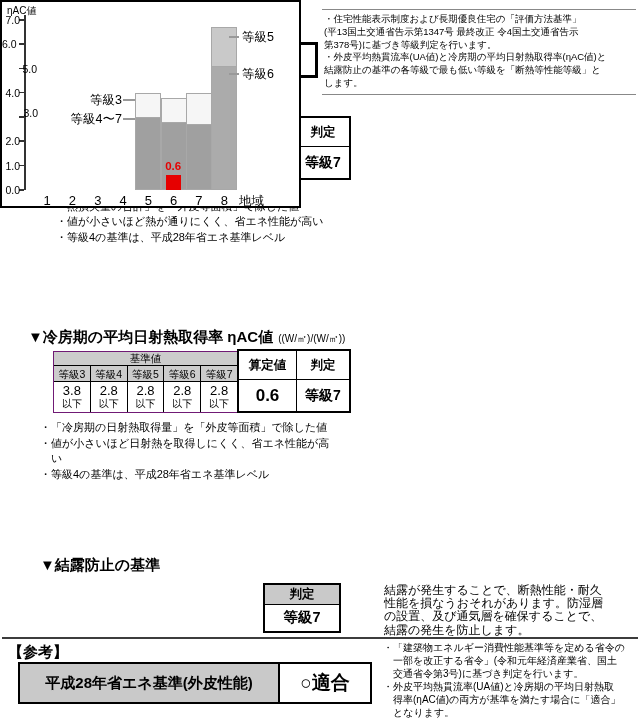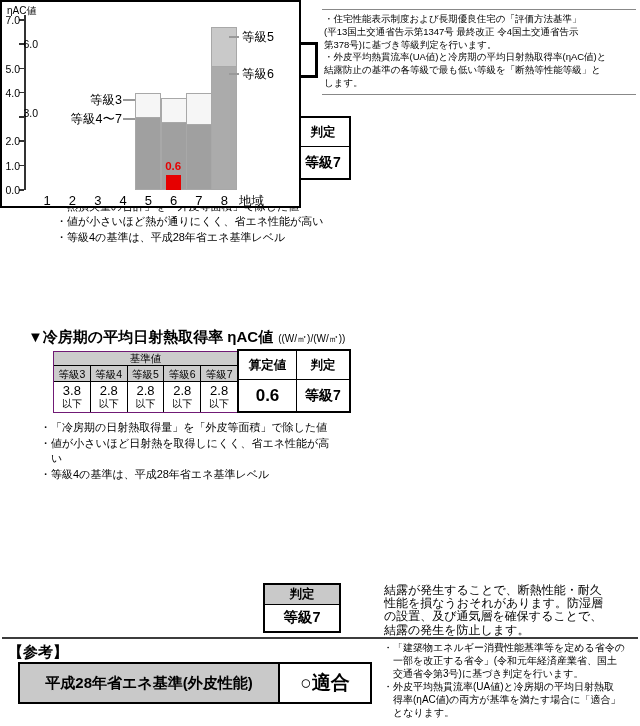--- a/index.html
+++ b/index.html
@@ -282,23 +282,23 @@
       <div class="note">・値が小さいほど日射熱を取得しにくく、省エネ性能が高い</div>
       <div class="note">・等級4の基準は、平成28年省エネ基準レベル</div>
     </div>
 
   <div class="chart" id="eta-chart">
       <div class="ct-title" style="left: 5px; top: 2px;">ηAC値</div>
       <div class="ct-axis" style="left: 22px; top: 13.04px; height: 174.96px;"></div>
       <div class="ct-tick" style="left: 17px; top: 17.04px;"></div>
       <div class="ct-ylab" style="left: 0px; top: 12.04px; width: 18px;">7.0</div>
       <div class="ct-tick" style="left: 17px; top: 41.32px;"></div>
-      <div class="ct-ylab" style="left: 0px; top: 36.32px; width: 36px;">6.0</div>
+      <div class="ct-ylab" style="left: 0px; top: 36.32px; width: 14px;">6.0</div>
       <div class="ct-tick" style="left: 17px; top: 65.6px;"></div>
-      <div class="ct-ylab" style="left: 0px; top: 60.6px; width: 18px;">5.0</div>
+      <div class="ct-ylab" style="left: 0px; top: 60.6px; width: 35px;">5.0</div>
       <div class="ct-tick" style="left: 17px; top: 89.88px;"></div>
       <div class="ct-ylab" style="left: 0px; top: 84.88px; width: 18px;">4.0</div>
       <div class="ct-tick" style="left: 17px; top: 114.16px;"></div>
       <div class="ct-ylab" style="left: 0px; top: 105px; width: 36px;">3.0</div>
       <div class="ct-tick" style="left: 17px; top: 138.44px;"></div>
       <div class="ct-ylab" style="left: 0px; top: 133.44px; width: 18px;">2.0</div>
       <div class="ct-tick" style="left: 17px; top: 162.72px;"></div>
       <div class="ct-ylab" style="left: 0px; top: 157.72px; width: 18px;">1.0</div>
       <div class="ct-tick" style="left: 17px; top: 187px;"></div>
       <div class="ct-ylab" style="left: 0px; top: 182px; width: 18px;">0.0</div>
@@ -324,20 +324,21 @@
       <div class="ct-dash" style="left: 121px; top: 97.164px; width: 12px;"></div>
       <div class="ct-annl" style="left: 18px; top: 90.164px; width: 102px;">等級3</div>
       <div class="ct-dash" style="left: 121px; top: 116.102px; width: 12px;"></div>
       <div class="ct-annl" style="left: 18px; top: 109.102px; width: 102px;">等級4〜7</div>
       <div class="ct-dash" style="left: 227px; top: 34.036px; width: 10px;"></div>
       <div class="ct-ann" style="left: 240px; top: 27.036px;">等級5</div>
       <div class="ct-dash" style="left: 227px; top: 71.1844px; width: 10px;"></div>
       <div class="ct-ann" style="left: 240px; top: 64.1844px;">等級6</div>
     </div>
 
+  <div class="abs h-big" id="cond-heading">▼結露防止の基準</div>
 
   <div class="abs" id="cond-box">
     <div class="cb-top">判定</div>
     <div class="cb-bot">等級7</div>
   </div>
 
   <div class="abs" id="cond-desc">結露が発生することで、断熱性能・耐久
 性能を損なうおそれがあります。防湿層
 の設置、及び通気層を確保することで、
 結露の発生を防止します。</div>

